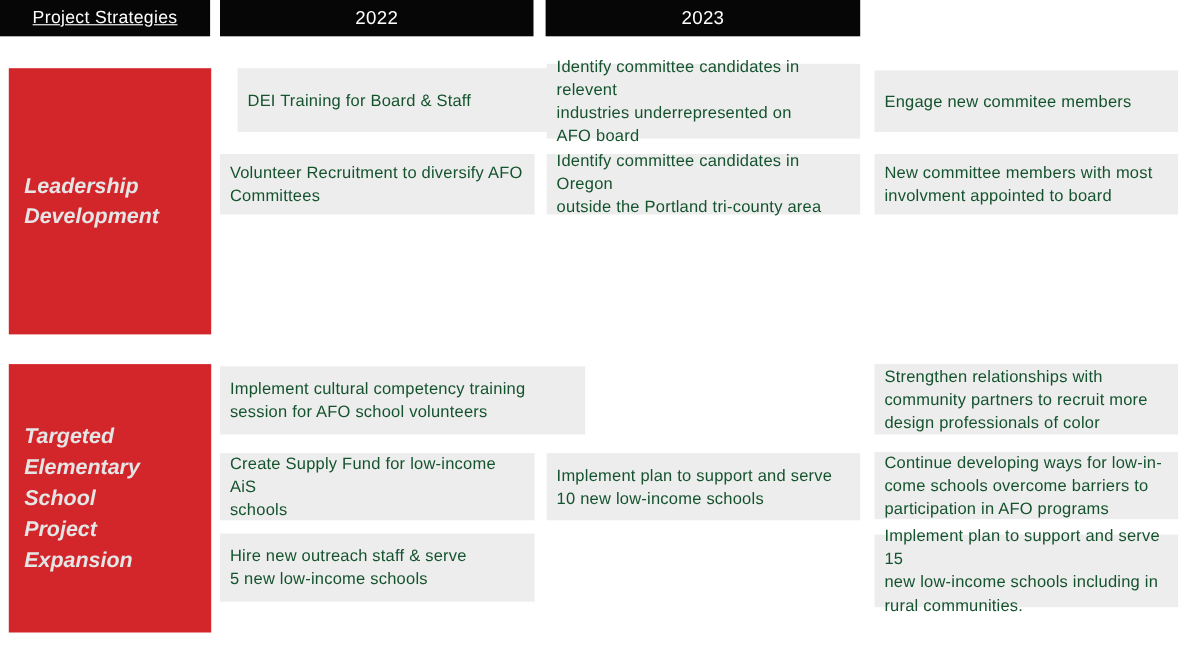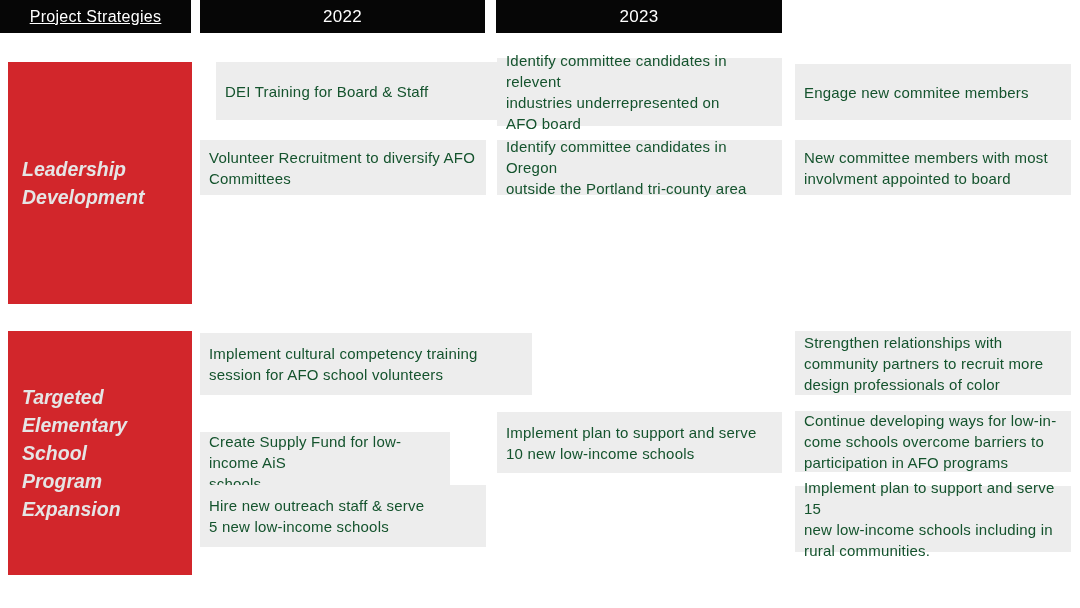--- a/index.html
+++ b/index.html
@@ -64,21 +64,21 @@
   }
   
   .s1-a { left: 216px; top: 62px;  width: 286px; height: 58px; }
   .s1-b { left: 200px; top: 140px; width: 286px; height: 55px; }
   .s1-c { left: 497px; top: 58px;  width: 285px; height: 68px; }
   .s1-d { left: 497px; top: 140px; width: 285px; height: 55px; }
   .s1-e { left: 795px; top: 64px;  width: 276px; height: 56px; }
   .s1-f { left: 795px; top: 140px; width: 276px; height: 55px; }
   
   .s2-a { left: 200px; top: 333px; width: 332px; height: 62px; }
-  .s2-b { left: 200px; top: 412px; width: 250px; height: 61px; margin-top: 20px; }
+  .s2-b { left: 200px; top: 412px; width: 286px; height: 61px; }
   .s2-c { left: 200px; top: 485px; width: 286px; height: 62px; }
   .s2-d { left: 497px; top: 333px; width: 285px; height: 62px; }
   .s2-e { left: 497px; top: 412px; width: 285px; height: 61px; }
   .s2-f { left: 795px; top: 331px; width: 276px; height: 64px; }
   .s2-g { left: 795px; top: 411px; width: 276px; height: 61px; }
   .s2-h { left: 795px; top: 486px; width: 276px; height: 66px; }
 </style>
 </head>
 <body>
 
@@ -86,21 +86,21 @@
 
   <div class="hdr h-corner">Project Strategies</div>
   <div class="hdr h-y0">2022</div>
   <div class="hdr h-y1">2023</div>
 
   <div class="redbox rb1">Leadership
 Development</div>
   <div class="redbox rb2">Targeted
 Elementary
 School
-Program
+Project
 Expansion</div>
 
   <div class="cell s1-a">DEI Training for Board &amp; Staff</div>
   <div class="cell s1-b">Volunteer Recruitment to diversify AFO
 Committees</div>
   <div class="cell s1-c">Identify committee candidates in relevent
 industries underrepresented on
 AFO board</div>
   <div class="cell s1-d">Identify committee candidates in Oregon
 outside the Portland tri-county area</div>

